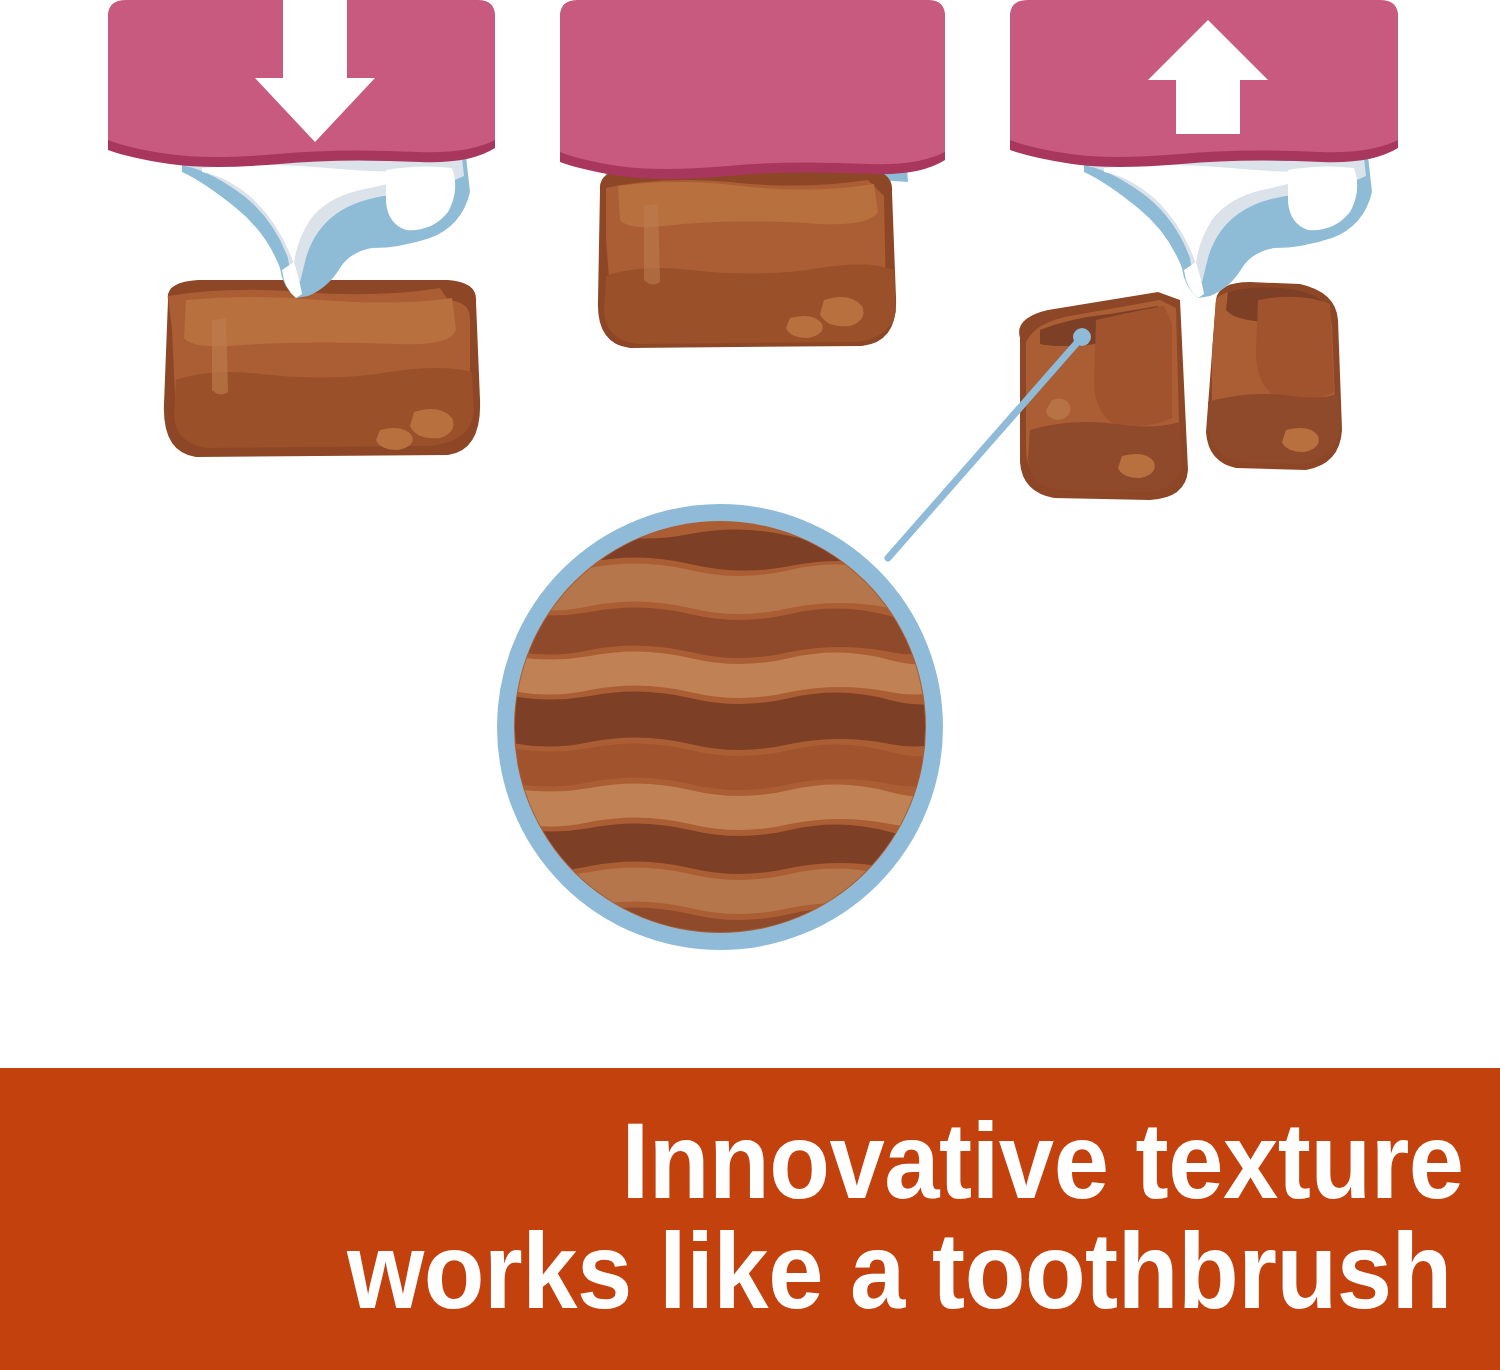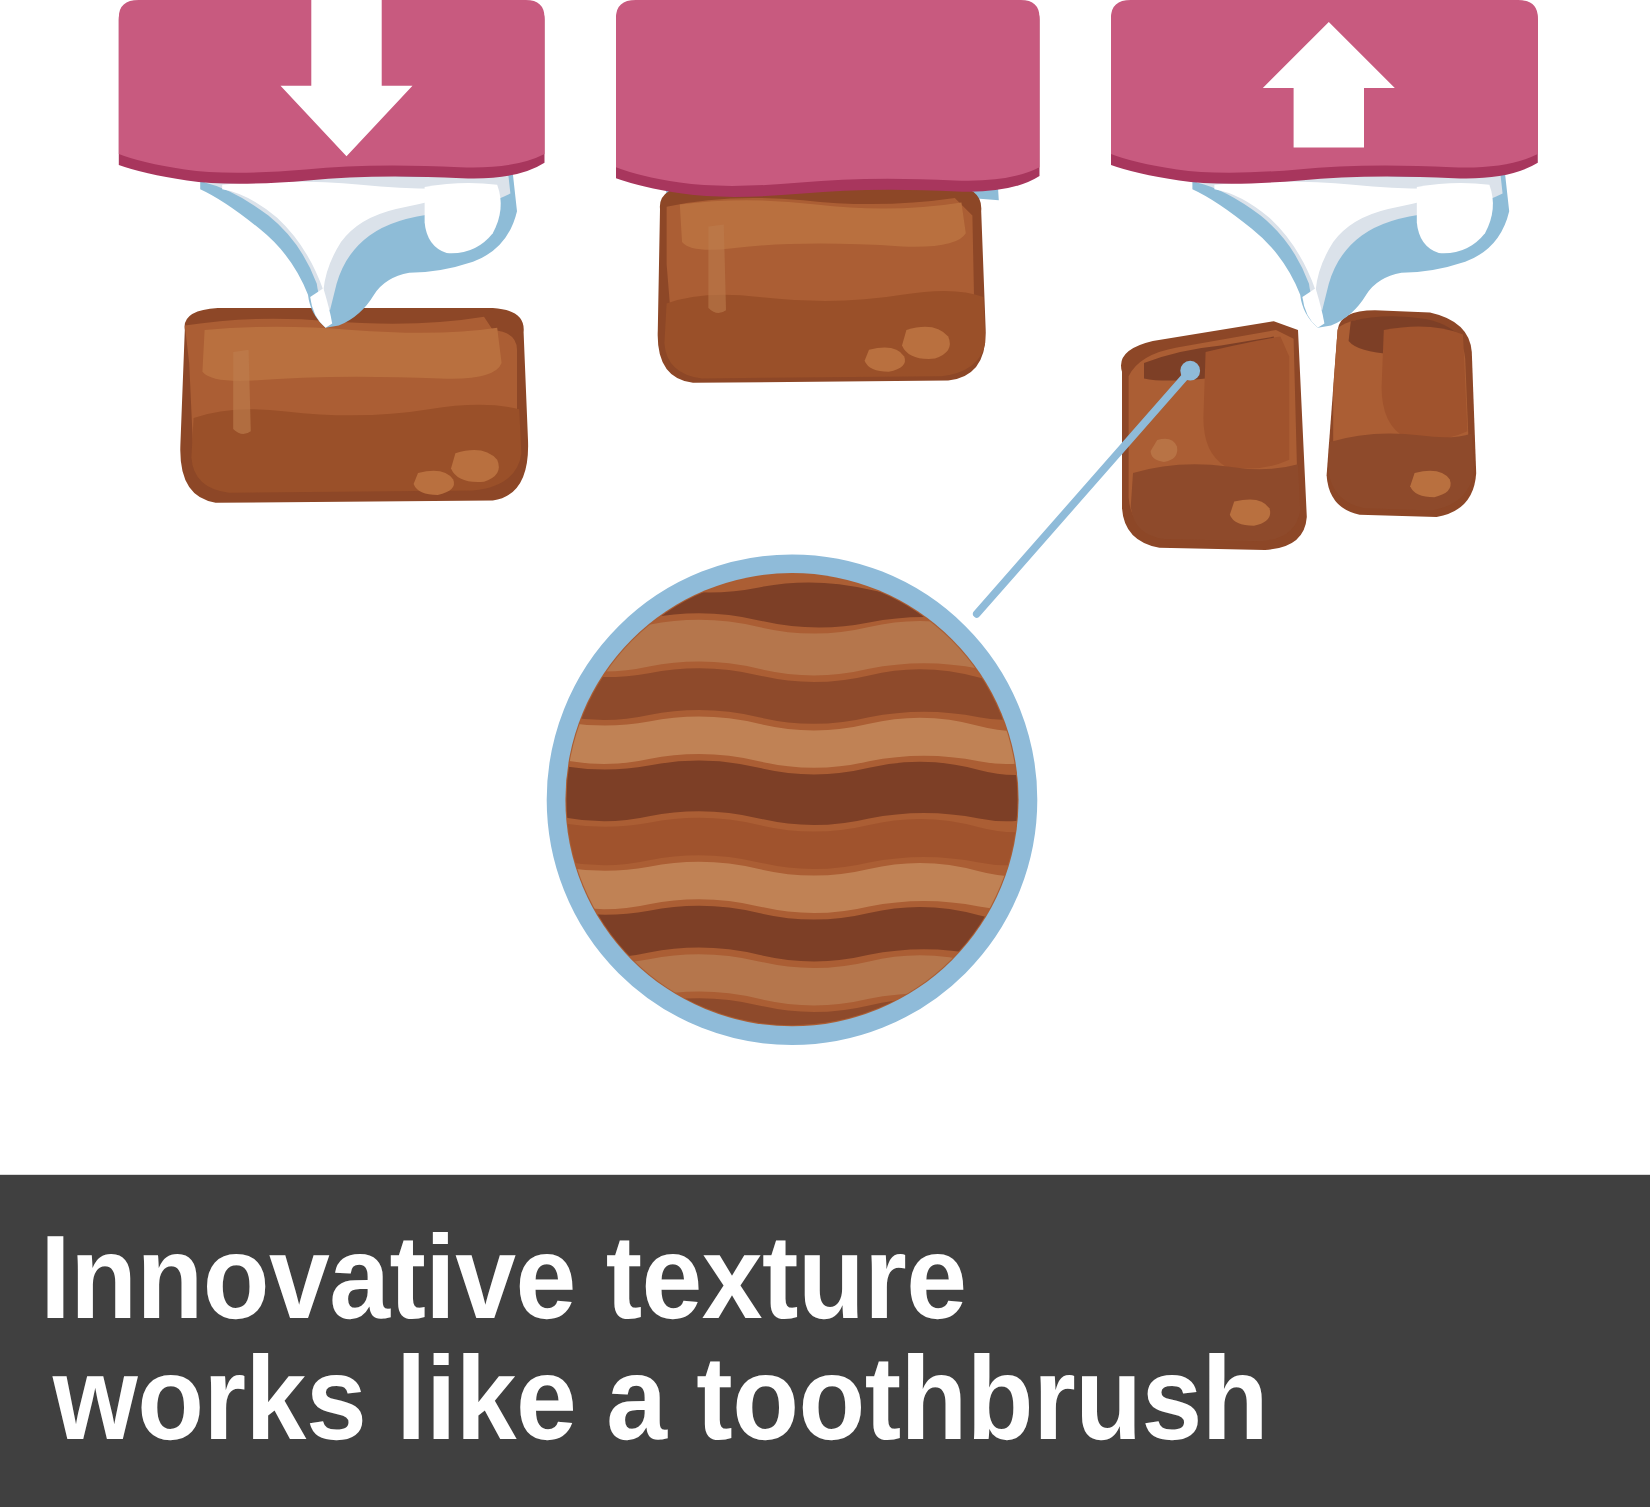--- a/index.html
+++ b/index.html
@@ -27,24 +27,24 @@
     width: 1500px;
     height: 1068px;
     display: block;
   }
   #banner {
     position: absolute;
     left: 0;
     top: 1068px;
     width: 1500px;
     height: 302px;
-    background: #404040;
+    background: #c2410c;
     display: flex;
     flex-direction: column;
-    align-items: flex-start;
+    align-items: flex-end;
     justify-content: center;
     box-sizing: border-box;
     padding-bottom: 6px;
   }
   .headline-line {
     color: #ffffff;
     font-family: "Liberation Sans Narrow", "Liberation Sans", sans-serif;
     font-weight: bold;
     font-size: 108px;
     line-height: 1.02;

